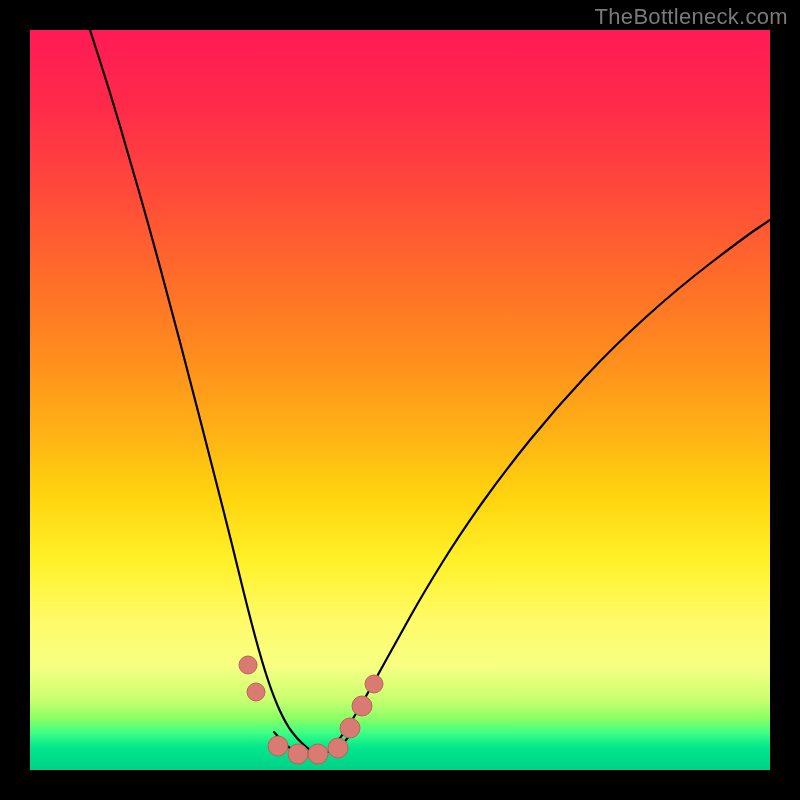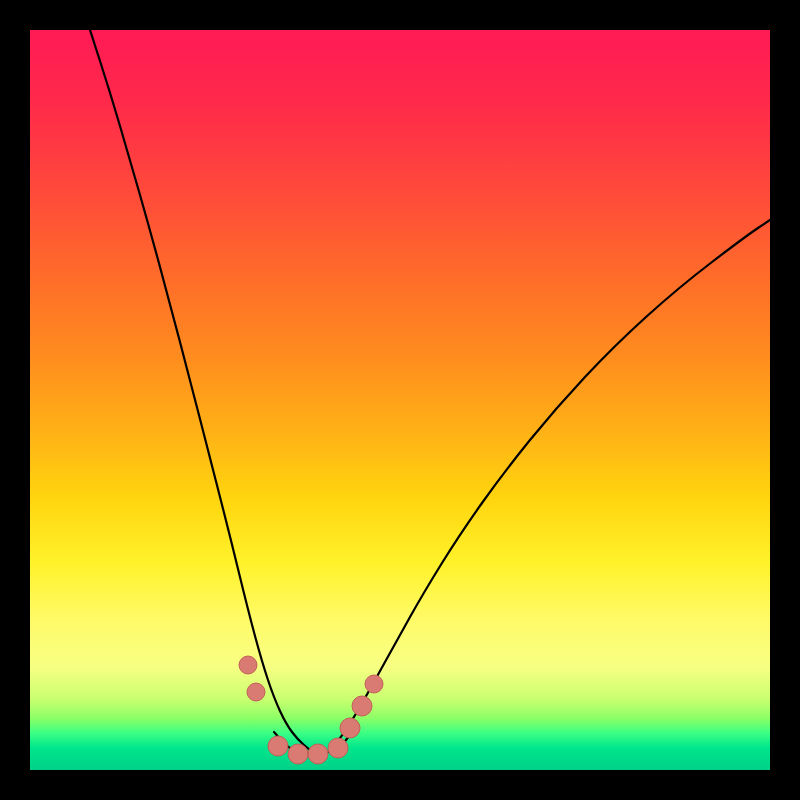--- a/index.html
+++ b/index.html
@@ -70,20 +70,21 @@
   .marker {
     fill: #d97b73;
     stroke: #c15f56;
     stroke-width: 1;
   }
 </style>
 </head>
 <body>
 
 <div class="stage">
+  <div class="watermark">TheBottleneck.com</div>
 
   <div class="plot">
     <svg class="curves" viewBox="0 0 740 740" preserveAspectRatio="none">
       <path id="series-0" class="curve" d="M 60 0 Q 60 0 70 31 Q 80 62 90 96 Q 100 130 110 165 Q 120 200 130 237 Q 140 274 150 312 Q 160 350 170 389 Q 180 428 190 467 Q 200 506 209 543 Q 218 580 225 606 Q 232 632 238 650 Q 244 668 250 681 Q 256 694 262 702 Q 268 710 274 715 L 280 720"></path>
       <path id="series-1" class="curve" d="M 244 702 Q 244 702 251 710 Q 258 718 266 721 Q 274 724 283 724 Q 292 724 301 721 Q 310 718 316 710 L 322 702"></path>
       <path id="series-2" class="curve" d="M 300 720 Q 300 720 306 713 Q 312 706 319 695 Q 326 684 335 668 Q 344 652 355 632 Q 366 612 380 587 Q 394 562 412 533 Q 430 504 452 473 Q 474 442 500 410 Q 526 378 555 347 Q 584 316 616 287 Q 648 258 682 232 Q 716 206 728 198 L 740 190"></path>
       <g id="markers">
           <circle cx="218" cy="635" r="9" class="marker"></circle>
           <circle cx="226" cy="662" r="9" class="marker"></circle>
           <circle cx="248" cy="716" r="10" class="marker"></circle>

